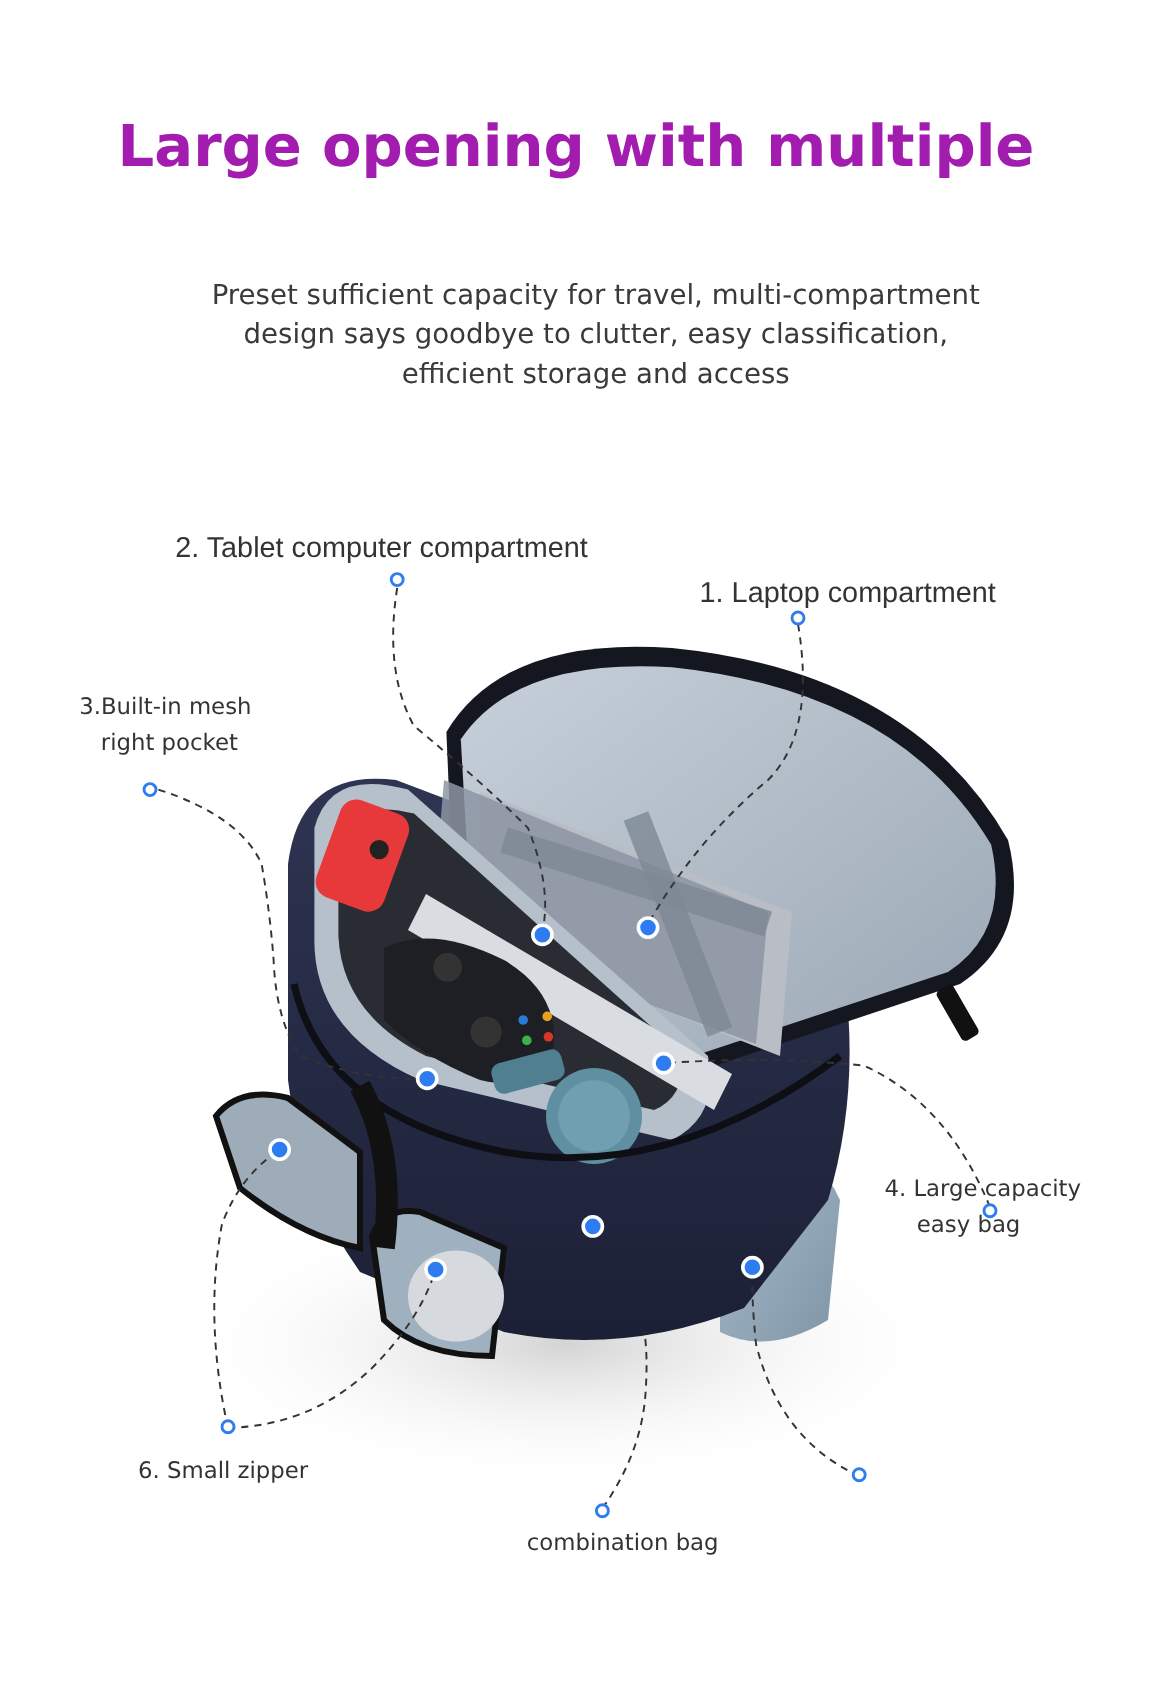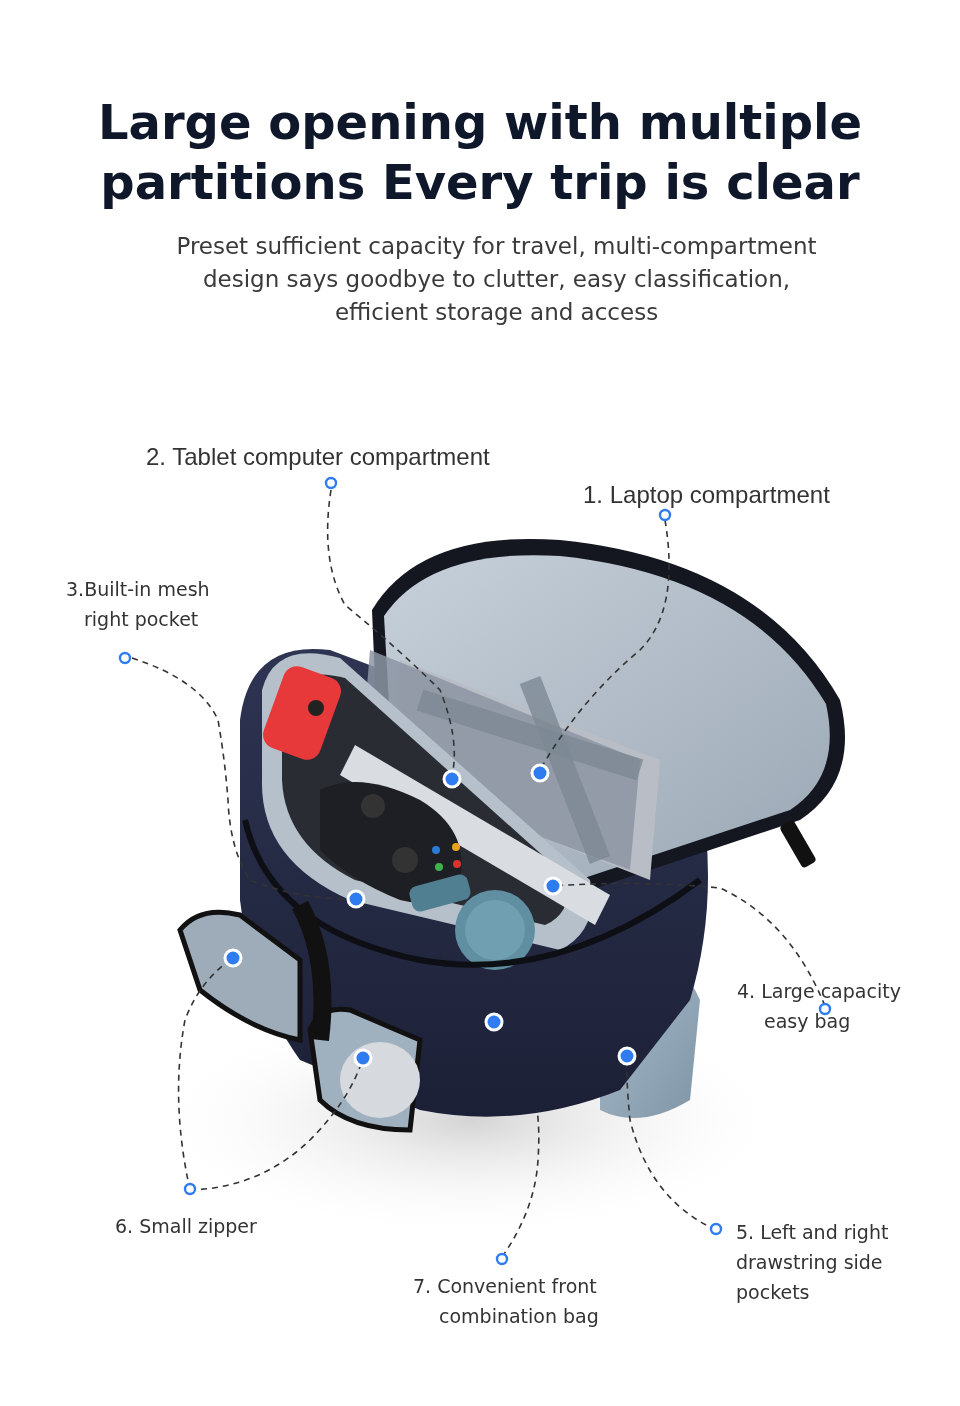--- a/index.html
+++ b/index.html
@@ -1,30 +1,29 @@
 <!DOCTYPE html>
 <html><head>
 <meta charset="utf-8">
 <style>
   html, body { margin:0; padding:0; }
   body { width:960px; height:1406px; background:#ffffff; position:relative; overflow:hidden; font-family:"DejaVu Sans","Liberation Sans",sans-serif; color:#333; }
-  .headline { position:absolute; top:92px; left:0; width:960px; text-align:center; font-family:"DejaVu Sans","Liberation Sans",sans-serif; font-weight:bold; font-size:48px; line-height:60px; color:#0f172a; letter-spacing:0px; }
+  .headline { position:absolute; top:92px; left:0; width:960px; text-align:center; font-family:"DejaVu Sans","Liberation Sans",sans-serif; font-weight:bold; font-size:48px; line-height:60px; color:#a21caf; letter-spacing:0px; }
   .subhead { position:absolute; top:230px; left:0; width:993px; text-align:center; font-family:"DejaVu Sans","Liberation Sans",sans-serif; font-size:23px; line-height:33px; color:#3a3a3a; }
   .stage { position:absolute; left:0; top:0; width:960px; height:1186px; }
   .label { position:absolute; font-family:"DejaVu Sans","Liberation Sans",sans-serif; font-size:19px; line-height:30px; color:#333; white-space:nowrap; }
   .label.bold { font-family:"Liberation Sans","DejaVu Sans",sans-serif; font-size:24px; }
   .label .l2 { display:block; }
   svg.overlay { position:absolute; left:0; top:0; }
 </style>
 </head>
 <body>
 
 <div class="headline">
   <div>Large opening with multiple</div>
-  <div>partitions Every trip is clear</div>
 </div>
 
 <div class="subhead">
   <div>Preset sufficient capacity for travel, multi-compartment</div>
   <div>design says goodbye to clutter, easy classification,</div>
   <div>efficient storage and access</div>
 </div>
 
 <div class="stage">
   <svg class="overlay" width="960" height="1406" viewBox="0 0 960 1406">
@@ -133,25 +132,19 @@
     <span>1. Laptop compartment</span>
   </div>
   <div class="label" style="left:66px; top:574px;">
     <span class="l2">3.Built-in mesh</span>
     <span class="l2" style="padding-left:18px;">right pocket</span>
   </div>
   <div class="label" style="left:737px; top:976px;">
     <span class="l2">4. Large capacity</span>
     <span class="l2" style="padding-left:27px;">easy bag</span>
   </div>
-  <div class="label" style="left:736px; top:1217px;">
-    <span class="l2">5. Left and right</span>
-    <span class="l2">drawstring side</span>
-    <span class="l2">pockets</span>
-  </div>
   <div class="label" style="left:115px; top:1211px;">
     <span class="l2">6. Small zipper</span>
   </div>
   <div class="label" style="left:413px; top:1271px;">
-    <span class="l2">7. Convenient front</span>
     <span class="l2" style="padding-left:26px;">combination bag</span>
   </div>
 </div>
 
 </body></html>

